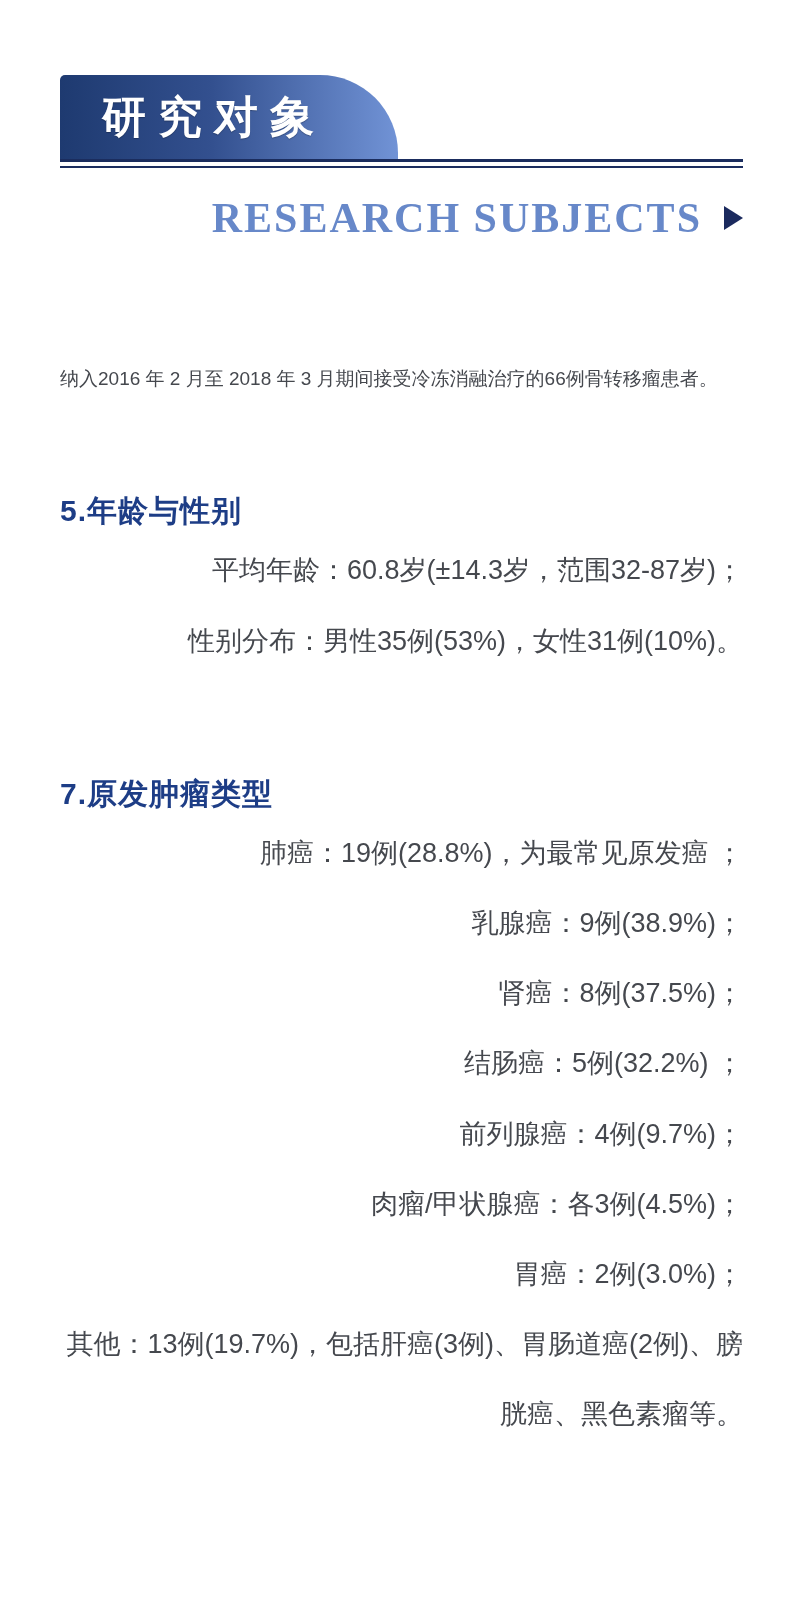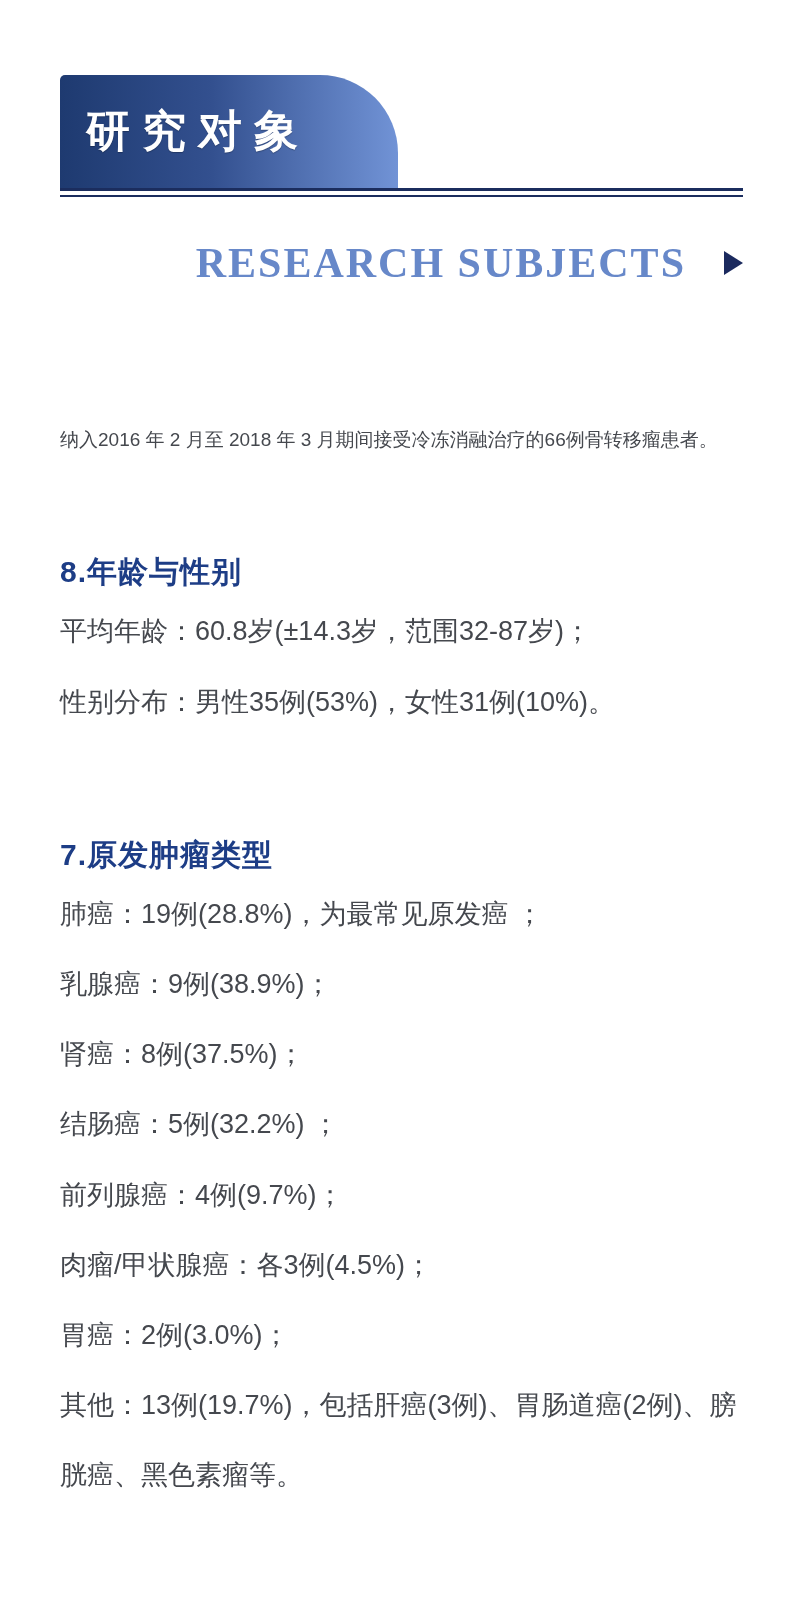--- a/index.html
+++ b/index.html
@@ -8,44 +8,44 @@
     width:800px;height:1608px;
     box-sizing:border-box;
     padding:75px 57px 0 60px;
     background:#ffffff;
     font-family:"Liberation Sans","DejaVu Sans",sans-serif;
     color:#45484e;
     overflow:hidden;
   }
   
   .badge{
-    width:338px;height:113px;
+    width:338px;height:84px;
     box-sizing:border-box;
     background:linear-gradient(90deg,#1e3a70 0%,#33508f 45%,#7193d6 100%);
     border-radius:5px 78px 0 0;
     display:flex;align-items:center;
-    padding-left:26px;
+    padding-left:42px;
   }
   .badge-label{
     font-family:"Liberation Serif","DejaVu Serif",serif;
     font-weight:bold;
     font-size:44px;
     color:#ffffff;
     letter-spacing:12px;
     text-shadow:0 1px 1px rgba(0,0,0,0.25);
     white-space:nowrap;
   }
   .rule-thick{height:3px;background:#1b2d5e;}
   .rule-thin{height:2px;background:#1b2d5e;margin-top:4px;}
   .title-row{
     display:flex;justify-content:flex-end;align-items:center;
     gap:22px;margin-top:26px;
   }
   .en-title{
-    margin:16px;
+    margin:0;
     font-family:"Liberation Serif","DejaVu Serif",serif;
     font-weight:bold;
     font-size:42px;
     color:#6788c9;
     letter-spacing:2px;
     white-space:nowrap;
   }
   .arrow{
     width:0;height:0;flex:0 0 auto;
     border-left:19px solid #1b2a5e;
@@ -63,20 +63,21 @@
     font-size:30px;
     line-height:1.2;
     font-weight:bold;
     color:#1d3d86;
     letter-spacing:1px;
   }
   section p{
     margin:0;
     font-size:27px;
     line-height:2.6;
+    text-align:right;
   }
   .sec-age{margin-top:90px;}
   .sec-tumor{margin-top:100px;}
 </style>
 </head>
 <body>
 
 <div class="page">
 
   <header>
@@ -88,21 +89,21 @@
 
     <div class="title-row">
       <h1 class="en-title">RESEARCH SUBJECTS</h1>
       <span class="arrow"></span>
     </div>
   </header>
 
   <p class="intro">纳入2016 年 2 月至 2018 年 3 月期间接受冷冻消融治疗的66例骨转移瘤患者。</p>
 
   <section class="sec-age">
-    <h2>8.年龄与性别</h2>
+    <h2>5.年龄与性别</h2>
     <p>平均年龄：60.8岁(±14.3岁，范围32-87岁)；</p>
     <p>性别分布：男性35例(53%)，女性31例(10%)。</p>
   </section>
 
   <section class="sec-tumor">
     <h2>7.原发肿瘤类型</h2>
     <p>肺癌：19例(28.8%)，为最常见原发癌 ；</p>
     <p>乳腺癌：9例(38.9%)；</p>
     <p>肾癌：8例(37.5%)；</p>
     <p>结肠癌：5例(32.2%) ；</p>

